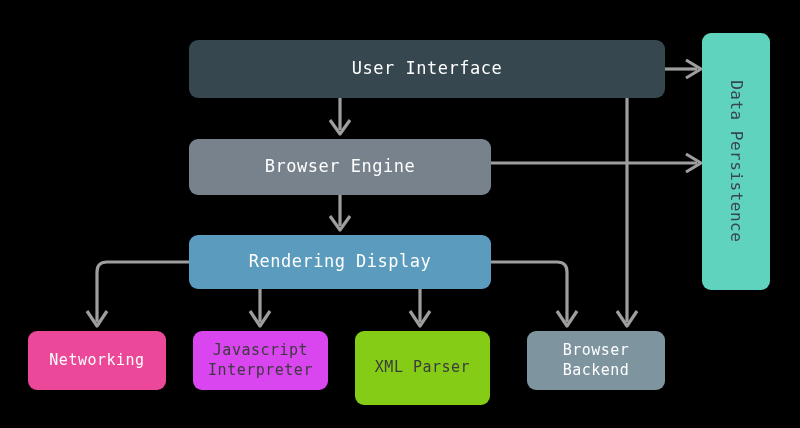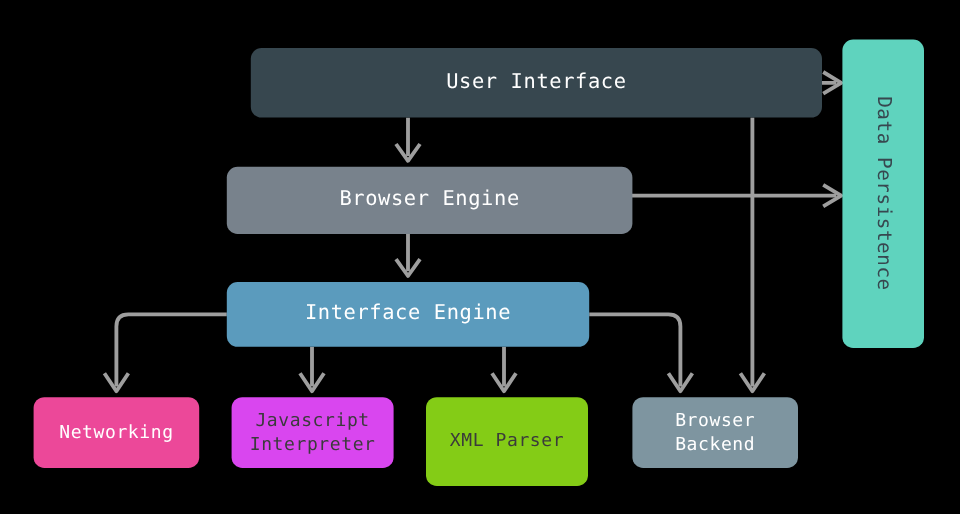--- a/index.html
+++ b/index.html
@@ -25,22 +25,22 @@
     text-align: center;
     line-height: 1.28;
     white-space: pre-line;
     letter-spacing: 0.5px;
     z-index: 2;
   }
   .node-label {
     display: block;
     white-space: pre-line;
   }
-  #n-ui       { left:189px; top:40px;  width:476px; height:58px;  background:#37474f; color:#ffffff; font-size:17px;margin-left:20px; }
-  #n-engine   { left:189px; top:139px; width:338px; height:56px;  background:#78828c; color:#ffffff; font-size:17px; }
+  #n-ui       { left:189px; top:40px;  width:476px; height:58px;  background:#37474f; color:#ffffff; font-size:17px; }
+  #n-engine   { left:189px; top:139px; width:302px; height:56px;  background:#78828c; color:#ffffff; font-size:17px; }
   #n-render   { left:189px; top:235px; width:302px; height:54px;  background:#5b9bbd; color:#ffffff; font-size:17px; }
   #n-network  { left:28px;  top:331px; width:138px; height:59px;  background:#ec4899; color:#ffffff; font-size:15px; }
   #n-js       { left:193px; top:331px; width:135px; height:59px;  background:#d946ef; color:#3b3b3b; font-size:15px; }
   #n-xml      { left:355px; top:331px; width:135px; height:74px;  background:#84cc16; color:#3b3b3b; font-size:15px; }
   #n-display  { left:527px; top:331px; width:138px; height:59px;  background:#7e95a0; color:#ffffff; font-size:15px; }
   #n-data     { left:702px; top:33px;  width:68px;  height:257px; background:#5fd3be; color:#37474f; font-size:16px; }
   #n-data .node-label {
     transform: rotate(90deg);
     transform-origin: center center;
     white-space: nowrap;
@@ -110,21 +110,21 @@
 
   <div class="node" id="n-ui">
     <span class="node-label">User Interface</span>
   </div>
 
   <div class="node" id="n-engine">
     <span class="node-label">Browser Engine</span>
   </div>
 
   <div class="node" id="n-render">
-    <span class="node-label">Interface Engine</span>
+    <span class="node-label">Rendering Display</span>
   </div>
 
   <div class="node" id="n-network">
     <span class="node-label">Networking</span>
   </div>
 
   <div class="node" id="n-js">
     <span class="node-label">Javascript
 Interpreter</span>
   </div>

